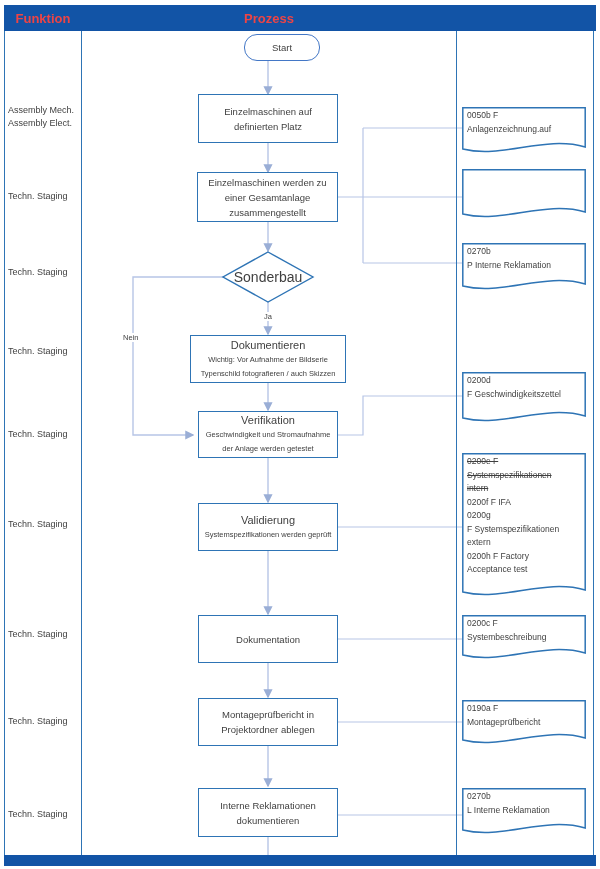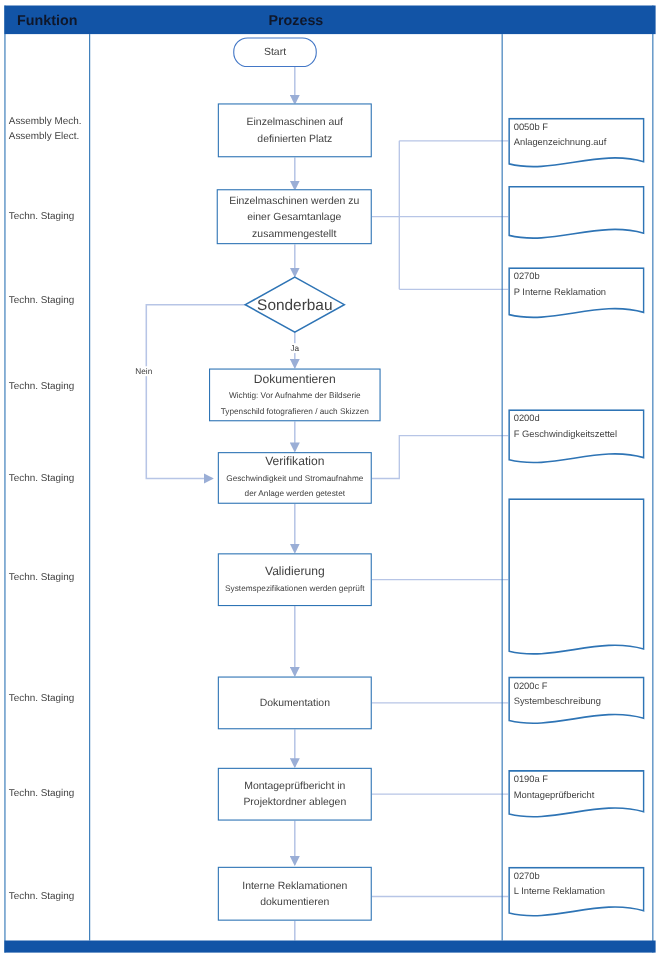--- a/index.html
+++ b/index.html
@@ -4,21 +4,21 @@
 <style>
   html,body{margin:0;padding:0;background:#fff;}
   .page{
     position:relative;width:600px;height:869px;background:#fff;overflow:hidden;
     font-family:"Liberation Sans",sans-serif;color:#3F3F3F;
   }
   
   .hdr-bar{position:absolute;left:4px;top:5px;width:592px;height:26px;background:#1254A6;z-index:3;}
   .ftr-bar{position:absolute;left:4px;top:855px;width:592px;height:11px;background:#1254A6;z-index:3;}
   .hdr-cell{position:absolute;top:5px;height:26px;display:flex;align-items:center;justify-content:center;
-    color:#0f172a;font-size:13px;font-weight:bold;z-index:4;}
+    color:#ef4444;font-size:13px;font-weight:bold;z-index:4;}
   .vline{position:absolute;top:31px;height:824px;width:0;border-left:1.5px solid #2E74B5;z-index:1;}
   
   .lane-label{position:absolute;left:8px;width:74px;font-size:9px;line-height:13px;
     white-space:pre-line;z-index:2;}
   
   .wires{position:absolute;left:0;top:0;z-index:1;}
   
   .shape{position:absolute;background:#fff;border:1.4px solid #2E74B5;box-sizing:border-box;
     display:flex;flex-direction:column;align-items:center;justify-content:center;
     text-align:center;z-index:2;}
@@ -87,21 +87,21 @@
 Assembly Elect.</div>
   <div class="lane-label" style="top:190px;">Techn. Staging</div>
   <div class="lane-label" style="top:266px;">Techn. Staging</div>
   <div class="lane-label" style="top:345px;">Techn. Staging</div>
   <div class="lane-label" style="top:428px;">Techn. Staging</div>
   <div class="lane-label" style="top:518px;">Techn. Staging</div>
   <div class="lane-label" style="top:628px;">Techn. Staging</div>
   <div class="lane-label" style="top:715px;">Techn. Staging</div>
   <div class="lane-label" style="top:808px;">Techn. Staging</div>
 
-  <div class="shape terminator" style="left:212px;top:34px;width:76px;height:27px;">Start</div>
+  <div class="shape terminator" style="left:244px;top:34px;width:76px;height:27px;">Start</div>
 
   <div class="shape" style="left:198px;top:94px;width:140px;height:49px;">
     <div class="proc-title">Einzelmaschinen auf
 definierten Platz</div>
   </div>
 
   <div class="shape" style="left:197px;top:172px;width:141px;height:50px;">
     <div class="proc-title">Einzelmaschinen werden zu
 einer Gesamtanlage
 zusammengestellt</div>
@@ -175,20 +175,31 @@
     <div class="doc-text">
       <span>0200d</span>
         <span>F Geschwindigkeitszettel</span>
     </div>
   </div>
 
   <div class="doc" style="left:462px;top:453px;width:124px;height:147px;">
     <svg width="124" height="147" viewBox="0 0 124 147">
       <path d="M0.8,0.8 H123.2 V137 C82,125 41,149 0.8,139 Z" fill="#fff" stroke="#2E74B5" stroke-width="1.5"></path>
       </svg>
+    <div class="doc-text">
+      <span class="strike">0200e F</span>
+      <span class="strike">Systemspezifikationen</span>
+      <span class="strike">intern</span>
+      <span>0200f F IFA</span>
+      <span>0200g</span>
+      <span>F Systemspezifikationen</span>
+      <span>extern</span>
+      <span>0200h F Factory</span>
+      <span>Acceptance test</span>
+    </div>
   </div>
 
   <div class="doc" style="left:462px;top:615px;width:124px;height:48px;">
     <svg width="124" height="48" viewBox="0 0 124 48">
       <path d="M0.8,0.8 H123.2 V38 C82,26 41,50 0.8,40 Z" fill="#fff" stroke="#2E74B5" stroke-width="1.5"></path>
       </svg>
     <div class="doc-text">
       <span>0200c F</span>
         <span>Systembeschreibung</span>
     </div>

